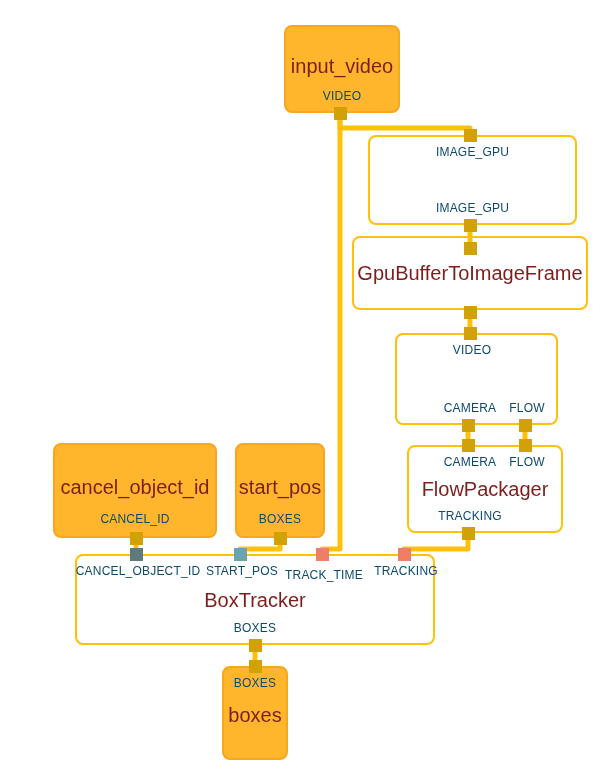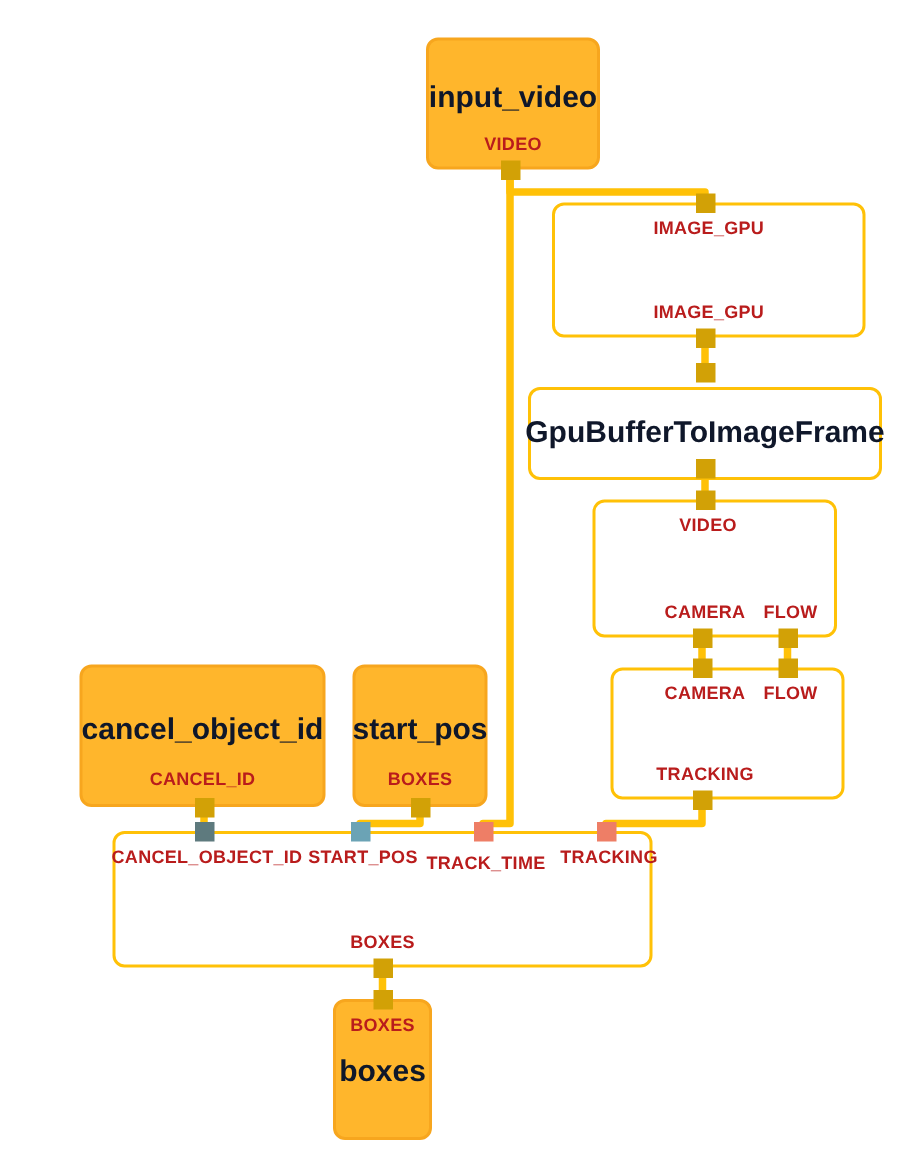--- a/index.html
+++ b/index.html
@@ -12,25 +12,25 @@
     position:absolute;box-sizing:border-box;border-radius:8px;
   }
   .node-stream{
     background:#FFB62C;border:2px solid #F7A61E;
   }
   .node-calc{
     background:#ffffff;border:2px solid #FFC107;
   }
   .node-title{
     position:absolute;left:50%;top:50%;transform:translate(-50%,-50%);
-    font-size:20px;font-weight:700;white-space:nowrap;color:#0f172a;
+    font-size:20px;font-weight:400;white-space:nowrap;color:#7f1d1d;
   }
   .port-label{
-    position:absolute;font-size:12px;font-weight:700;letter-spacing:.2px;
-    white-space:nowrap;color:#b91c1c;transform:translateX(-50%);
+    position:absolute;font-size:12px;font-weight:400;letter-spacing:.2px;
+    white-space:nowrap;color:#0c4a6e;transform:translateX(-50%);
   }
   .pl-topc{left:50%;top:8px;}
   .pl-botc{left:50%;bottom:8px;}
   svg#wires{position:absolute;inset:0;pointer-events:none;}
   svg#wires .port{pointer-events:auto;}
 </style>
 </head>
 <body>
 
 <div id="canvas">
@@ -38,51 +38,53 @@
   <div class="node node-stream" style="left:284px;top:25px;width:116px;height:88px;">
     <div class="node-title" style="top:46%;">input_video</div>
     <div class="port-label pl-botc">VIDEO</div>
   </div>
 
   <div class="node node-calc" style="left:368px;top:135px;width:209px;height:90px;">
     <div class="port-label pl-topc">IMAGE_GPU</div>
     <div class="port-label pl-botc">IMAGE_GPU</div>
   </div>
 
-  <div class="node node-calc" style="left:352px;top:258px;width:236px;height:62px;">
+  <div class="node node-calc" style="left:352px;top:236px;width:236px;height:74px;">
     <div class="node-title">GpuBufferToImageFrame</div>
   </div>
 
   <div class="node node-calc" style="left:395px;top:333px;width:163px;height:92px;">
     <div class="port-label" style="left:75px;top:8px;">VIDEO</div>
     <div class="port-label" style="left:73px;bottom:8px;">CAMERA</div>
     <div class="port-label" style="left:130px;bottom:8px;">FLOW</div>
   </div>
 
   <div class="node node-calc" style="left:407px;top:445px;width:156px;height:88px;">
     <div class="port-label" style="left:61px;top:8px;">CAMERA</div>
     <div class="port-label" style="left:118px;top:8px;">FLOW</div>
+    <div class="node-title">FlowPackager</div>
     <div class="port-label" style="left:61px;bottom:8px;">TRACKING</div>
   </div>
 
   <div class="node node-stream" style="left:53px;top:443px;width:164px;height:95px;">
     <div class="node-title" style="top:46%;">cancel_object_id</div>
     <div class="port-label pl-botc" style="bottom:10px;">CANCEL_ID</div>
   </div>
 
   <div class="node node-stream" style="left:235px;top:443px;width:90px;height:95px;">
     <div class="node-title" style="top:46%;">start_pos</div>
     <div class="port-label pl-botc" style="bottom:10px;">BOXES</div>
   </div>
 
   <div class="node node-calc" style="left:75px;top:554px;width:360px;height:91px;">
     <div class="port-label" style="left:61px;top:8px;">CANCEL_OBJECT_ID</div>
     <div class="port-label" style="left:165px;top:8px;">START_POS</div>
     <div class="port-label" style="left:247px;top:12px;">TRACK_TIME</div>
     <div class="port-label" style="left:329px;top:8px;">TRACKING</div>
+    <div class="node-title">BoxTracker</div>
     <div class="port-label pl-botc">BOXES</div>
   </div>
 
   <div class="node node-stream" style="left:222px;top:666px;width:66px;height:94px;">
     <div class="port-label pl-topc">BOXES</div>
     <div class="node-title" style="top:52%;">boxes</div>
   </div>
 
   <svg id="wires" width="604" height="784" viewBox="0 0 604 784">
     <g fill="none" stroke-width="5" stroke-linejoin="round" stroke-linecap="butt">

